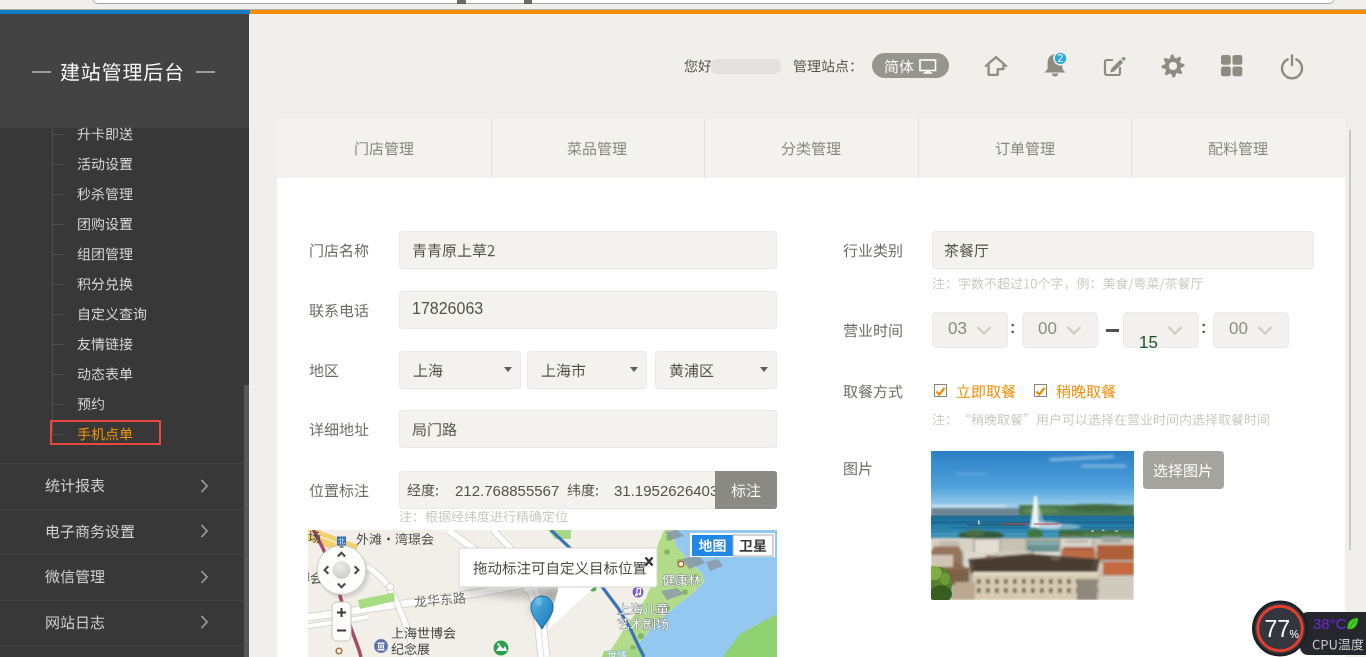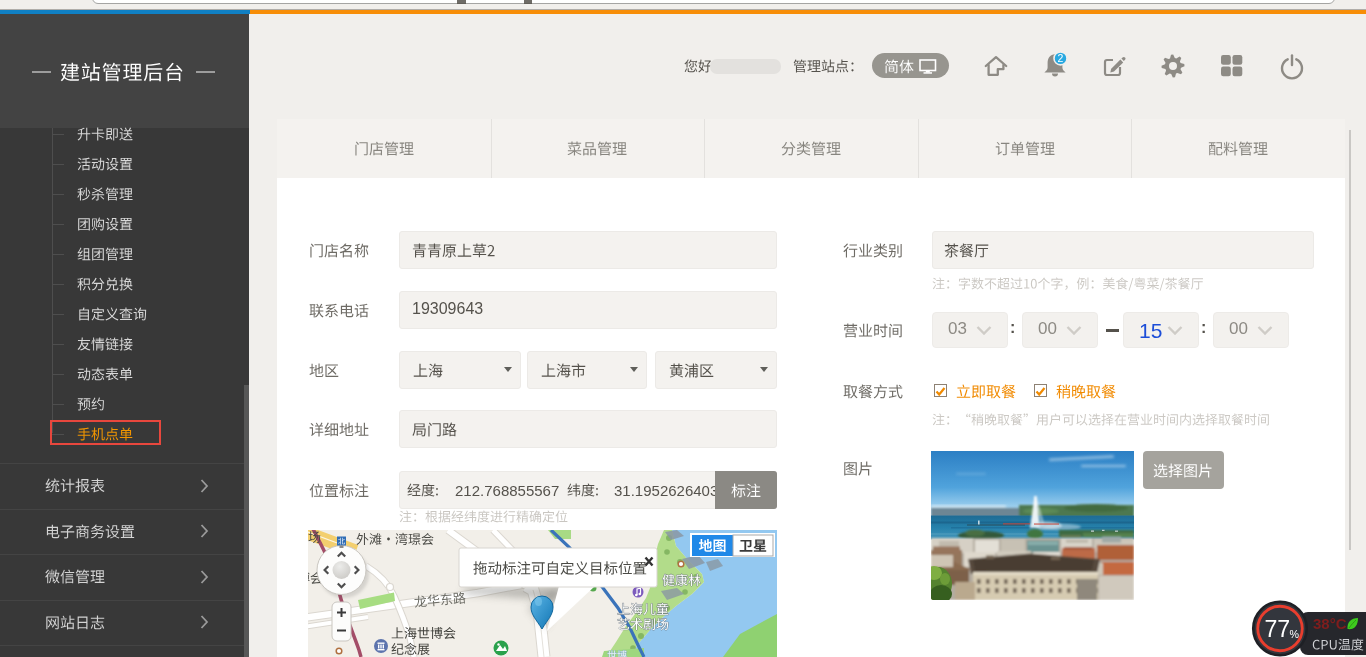--- a/index.html
+++ b/index.html
@@ -475,21 +475,21 @@
     </svg>
     <svg class="abs" style="left:309.0px;top:302.5px;overflow:visible" width="60.0" height="15.0" viewBox="0 -0.88 4.000 1">
       <g fill="#6e6b65">
         <use href="#g8054r" x="0.000"></use>
         <use href="#g7cfbr" x="1.000"></use>
         <use href="#g7535r" x="2.000"></use>
         <use href="#g8bddr" x="3.000"></use>
       </g>
     </svg>
     <div class="abs" style="left:399px;top:291px;width:378px;height:38px;background:#f4f2ef;border:1px solid #eceae7;border-radius:3px"></div>
-    <div class="abs" style="left:412px;top:300px;font-size:16px;color:#55524c">19309643</div>
+    <div class="abs" style="left:412px;top:300px;font-size:16px;color:#55524c">17826063</div>
     <svg class="abs" style="left:309.0px;top:362.5px;overflow:visible" width="30.0" height="15.0" viewBox="0 -0.88 2.000 1">
       <g fill="#6e6b65">
         <use href="#g5730r" x="0.000"></use>
         <use href="#g533ar" x="1.000"></use>
       </g>
     </svg>
     <div class="abs" style="left:399px;top:351px;width:122px;height:38px;background:#f4f2ef;border:1px solid #eceae7;border-radius:3px"></div>
     <svg class="abs" style="left:413.0px;top:362.5px;overflow:visible" width="30.0" height="15.0" viewBox="0 -0.88 2.000 1">
       <g fill="#55524c">
         <use href="#g4e0ar" x="0.000"></use>
@@ -641,21 +641,21 @@
     <div class="abs" style="left:948px;top:319px;font-size:17px;color:#8d8a84">03</div>
     <svg class="abs" style="left:976px;top:326px" width="16" height="9" viewBox="0 0 16 9">
       <polyline points="1.5,1 8,7.5 14.5,1" fill="none" stroke="#cfccc7" stroke-width="2.4"></polyline>
     </svg>
     <div class="abs" style="left:1022px;top:312px;width:76px;height:36px;background:#f3f1ee;border:1px solid #edebe8;border-radius:4px"></div>
     <div class="abs" style="left:1038px;top:319px;font-size:17px;color:#8d8a84">00</div>
     <svg class="abs" style="left:1066px;top:326px" width="16" height="9" viewBox="0 0 16 9">
       <polyline points="1.5,1 8,7.5 14.5,1" fill="none" stroke="#cfccc7" stroke-width="2.4"></polyline>
     </svg>
     <div class="abs" style="left:1123px;top:312px;width:76px;height:36px;background:#f3f1ee;border:1px solid #edebe8;border-radius:4px"></div>
-    <div class="abs" style="left:1139px;top:319px;font-size:21px;color:#1d4ed8">15</div>
+    <div class="abs" style="left:1139px;top:333px;font-size:17px;color:#14532d">15</div>
     <svg class="abs" style="left:1167px;top:326px" width="16" height="9" viewBox="0 0 16 9">
       <polyline points="1.5,1 8,7.5 14.5,1" fill="none" stroke="#cfccc7" stroke-width="2.4"></polyline>
     </svg>
     <div class="abs" style="left:1213px;top:312px;width:76px;height:36px;background:#f3f1ee;border:1px solid #edebe8;border-radius:4px"></div>
     <div class="abs" style="left:1229px;top:319px;font-size:17px;color:#8d8a84">00</div>
     <svg class="abs" style="left:1257px;top:326px" width="16" height="9" viewBox="0 0 16 9">
       <polyline points="1.5,1 8,7.5 14.5,1" fill="none" stroke="#cfccc7" stroke-width="2.4"></polyline>
     </svg>
     <div class="abs" style="left:1010px;top:319px;font-size:16px;color:#55524c;font-weight:bold">:</div>
     <div class="abs" style="left:1201px;top:319px;font-size:16px;color:#55524c;font-weight:bold">:</div>
@@ -1049,21 +1049,21 @@
       </g>
       <rect x="31.5" y="15.5" width="4" height="2.5" fill="#8a8a8a"></rect>
       <rect x="24" y="72" width="19" height="39" rx="5" fill="#fcfcfb" stroke="#c9c6c0" stroke-width="1"></rect>
       <g stroke="#3a3a3a" stroke-width="2">
         <line x1="29" y1="82.5" x2="38" y2="82.5"></line>
         <line x1="33.5" y1="78" x2="33.5" y2="87"></line>
         <line x1="29" y1="100.5" x2="38" y2="100.5"></line>
       </g>
     </svg>
     <div class="abs" style="left:1300px;top:612px;width:66px;height:43px;background:#26272c;border-radius:8px 0 0 8px"></div>
-    <div class="abs" style="left:1313px;top:615px;font-size:15px;color:#7f1d1d;font-weight:bold">38°C</div>
+    <div class="abs" style="left:1313px;top:615px;font-size:15px;color:#6d28d9;font-weight:normal">38°C</div>
     <svg class="abs" style="left:1346px;top:617px" width="13" height="14" viewBox="0 0 13 14">
 <path d="M12,1 C5,1 1,5 1.5,12 C8,13 12,9 12,1 Z" fill="#3ecb1e"></path>
 <path d="M3,11 C5,8 8,5 10,3" stroke="#2a9a12" stroke-width="1" fill="none"></path>
     </svg>
     <svg class="abs" style="left:1312.0px;top:637.5px;overflow:visible" width="51.9" height="13.0" viewBox="0 -0.88 3.992 1">
       <g fill="#cfd0d4">
         <use href="#g43r" x="0.000"></use>
         <use href="#g50r" x="0.638"></use>
         <use href="#g55r" x="1.271"></use>
         <use href="#g6e29r" x="1.992"></use>

